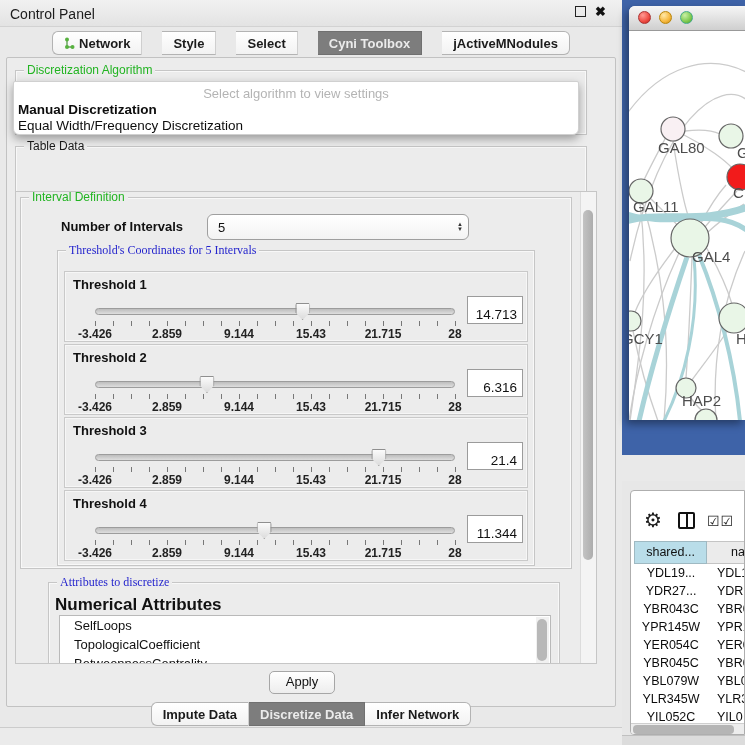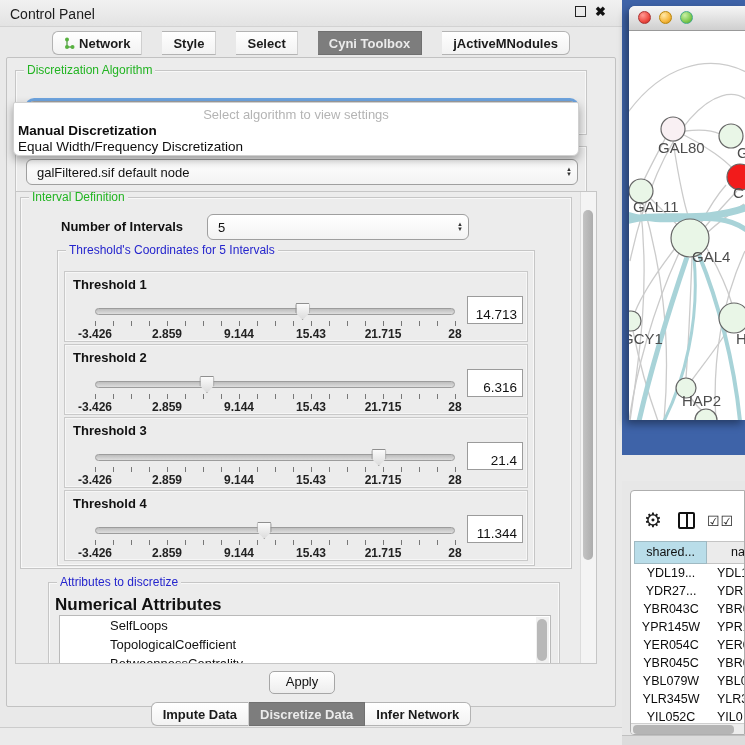--- a/index.html
+++ b/index.html
@@ -20,33 +20,33 @@
       border-bottom:1px solid #b3b3b3;border-right:1px solid #cfcfcf;
       font-size:13px;font-weight:600;color:#1b1b1b;cursor:default;}
   .tab:first-child{border-left:1px solid #b3b3b3;border-radius:6px 0 0 6px;}
   .tab:last-child{border-radius:0 6px 6px 0;border-right:1px solid #b3b3b3;}
   .tab.active{background:#7d7d7d;color:#ebebeb;border-color:#707070;}
   .inner{position:absolute;left:6px;top:57px;width:610px;height:650px;
       background:#ececec;border:1px solid #c2c2c2;border-radius:2px;box-sizing:border-box;}
   .group{position:absolute;border:1px solid #c6c6c6;box-shadow:inset 0 0 0 1px #f8f8f8;box-sizing:border-box;}
   .gtitle{position:absolute;top:-8px;left:8px;background:#ececec;padding:0 3px;font-size:12px;line-height:14px;white-space:nowrap;}
   .t-green{color:#22b422;}
-  .t-blue{color:#2525cd;}
+  .t-blue{color:#2525cd;font-family:Liberation Serif, serif;}
   .t-black{color:#1a1a1a;}
   .combo{position:absolute;background:linear-gradient(#ffffff,#f3f3f3);
       border:1px solid #9f9f9f;border-radius:6px;font-size:13px;color:#111;
       display:flex;align-items:center;box-sizing:border-box;}
   .combo .val{padding-left:10px;flex:1;white-space:nowrap;overflow:hidden;}
   .stepper{width:16px;display:flex;flex-direction:column;align-items:center;justify-content:center;
       font-size:6px;line-height:5px;color:#333;}
   .combo.focused{box-shadow:0 0 0 3px rgba(96,156,222,.9);}
   
   .popup{position:absolute;left:12px;top:80px;width:566px;height:54px;background:#ffffff;
       border:1px solid #d0d0d0;border-radius:2px 2px 6px 6px;z-index:60;
-      box-shadow:0 4px 10px rgba(0,0,0,.35);box-sizing:border-box;margin-top:21px;}
+      box-shadow:0 4px 10px rgba(0,0,0,.35);box-sizing:border-box;}
   .popup .hint{position:absolute;left:0;top:4px;width:100%;text-align:center;
       font-size:13px;color:#b4b4b4;}
   .popup .opt{position:absolute;left:4px;font-size:13.5px;color:#0d0d0d;white-space:nowrap;}
   .popup .opt.sel{font-weight:bold;}
   
   .scrollpane{position:absolute;left:8px;top:133px;width:582px;height:473px;
       border:1px solid #c6c6c6;background:#ececec;overflow:hidden;box-sizing:border-box;}
   .vscroll{position:absolute;right:0;top:0;width:15px;height:471px;background:#f4f4f4;
       border-left:1px solid #dcdcdc;}
   .vthumb{position:absolute;left:2px;top:18px;width:10px;height:350px;border-radius:5px;
@@ -61,21 +61,21 @@
       clip-path:polygon(8% 0,92% 0,100% 12%,100% 55%,50% 100%,0 55%,0 12%);}
   .ticks{position:absolute;left:30px;top:49px;width:361px;height:5px;
       background:repeating-linear-gradient(90deg,#777 0,#777 1px,transparent 1px,transparent 18px);}
   .ticklabels{position:absolute;left:30px;top:55px;width:360px;height:12px;}
   .ticklabels span{position:absolute;transform:translateX(-50%);font-size:12px;font-weight:bold;color:#222;white-space:nowrap;}
   .valbox{position:absolute;left:402px;top:24px;width:56px;height:28px;background:#fff;
       border:1px solid #9b9b9b;font-size:13.5px;font-family:"Liberation Sans",sans-serif;
       text-align:right;padding:8px 5px 0 2px;box-sizing:border-box;color:#111;}
   .attr-label{position:absolute;left:6px;top:12px;font-size:17px;font-weight:bold;color:#111;}
   .attr-list{position:absolute;left:10px;top:32px;width:492px;height:58px;background:#fff;
-      border:1px solid #b9b9b9;box-sizing:border-box;overflow:hidden;padding-left:36px;}
+      border:1px solid #b9b9b9;box-sizing:border-box;overflow:hidden;}
   .attr-item{font-size:13px;color:#111;line-height:19px;padding-left:14px;white-space:nowrap;}
   .list-scroll{position:absolute;right:1px;top:1px;width:13px;height:54px;background:#f1f1f1;}
   .list-thumb{position:absolute;left:1px;top:2px;width:10px;height:42px;border-radius:5px;background:#b8b8b8;}
   .apply-btn{position:absolute;left:269px;top:671px;width:64px;height:21px;
       background:linear-gradient(#ffffff,#ededed);border:1px solid #a6a6a6;border-radius:5px;
       font-size:13px;color:#111;text-align:center;line-height:20px;}
   .bottom-strip{position:absolute;left:0;top:702px;width:622px;display:flex;justify-content:center;}
   .seam{position:absolute;left:0;top:727px;width:622px;height:18px;background:#ebebeb;border-top:1px solid #cccccc;}
   
   .right{position:absolute;left:622px;top:0;width:123px;height:745px;}
@@ -154,27 +154,20 @@
         <span class="val"></span>
         <span class="stepper">
             <span>▲</span>
             <span>▼</span>
           </span>
       </div>
     </div>
 
     <div class="group" style="left:8px;top:88px;width:572px;height:57px;">
       <span class="gtitle t-black">Table Data</span>
-      <div class="combo" style="left:10px;top:12px;width:552px;height:26px;">
-        <span class="val">galFiltered.sif default node</span>
-        <span class="stepper">
-            <span>▲</span>
-            <span>▼</span>
-          </span>
-      </div>
     </div>
 
     <div class="scrollpane">
       <div class="group" style="left:4px;top:5px;width:552px;height:372px;">
         <span class="gtitle t-green">Interval Definition</span>
         <span style="position:absolute;left:40px;top:21px;font-size:13px;font-weight:bold;color:#111;">Number of Intervals</span>
         <div class="combo" style="left:186px;top:16px;width:262px;height:26px;">
           <span class="val">5</span>
           <span class="stepper">
               <span>▲</span>

